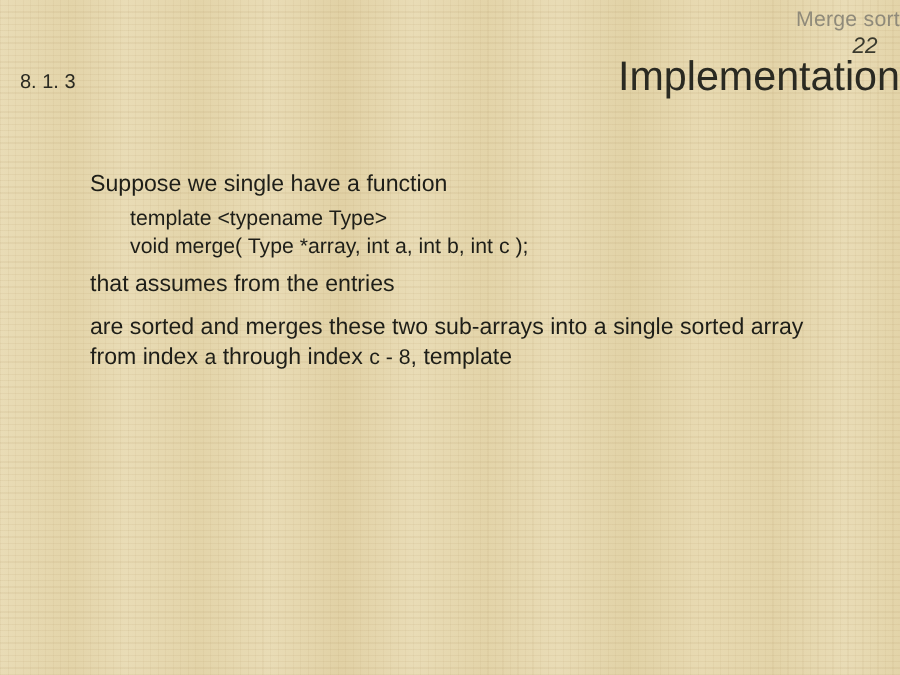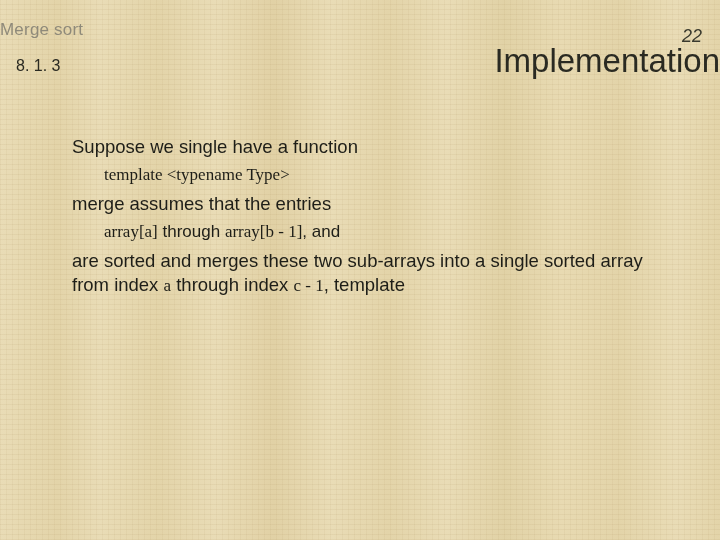--- a/index.html
+++ b/index.html
@@ -27,24 +27,24 @@
         rgba(0,0,0,0) 1px,
         rgba(0,0,0,0) 5px),
       linear-gradient(90deg,
         #e9dcb6 0%, #e3d4a9 8%, #e9dcb6 14%,
         #e3d4a9 22%, #e9dcb6 30%, #e1d1a5 38%,
         #e9dcb6 46%, #e3d4a9 54%, #e9dcb6 62%,
         #e1d2a6 70%, #e8dab2 78%, #e3d4a9 86%,
         #e9dcb6 94%, #e3d4a9 100%);
   }
   .header {
-    text-align: left;
+    text-align: right;
     color: #8f8a7a;
     font-size: 17px;
-    padding-top: 20px;
+    padding-top: 6px;
     letter-spacing: 0.2px;
   }
   .page-num {
     position: absolute;
     top: 26px;
     right: 18px;
     font-size: 18px;
     color: #3a3a2e;
     font-style: italic;
   }
@@ -76,21 +76,21 @@
   }
   .body p { margin: 0 0 4px 0; }
   .indent {
     margin-left: 32px;
     font-size: 17px;
     line-height: 1.32;
     padding: 1px 0 6px 0;
   }
   .indent .row { display: block; }
   code, .mono {
-    font-family: Liberation Serif, serif;
+    font-family: Liberation Sans, sans-serif;
     font-size: 17px;
   }
   .blk2 { margin-top: 2px; }
   .para2 { margin-top: 2px; }
 </style>
 </head>
 <body>
 
 <div class="slide">
 
@@ -101,28 +101,26 @@
   <div class="section-num">8. 1. 3</div>
 
   <div class="title">Implementation</div>
 
   <div class="body">
 
     <p>Suppose we single have a function</p>
 
     <div class="indent">
       <span class="row"><code>template &lt;typename Type&gt;</code></span>
+      <span class="row"><code>void merge( Type *array, int a, int b, int c );</code></span>
     </div>
 
-    <p class="blk2">merge assumes that the entries</p>
+    <p class="blk2">that assumes from the entries</p>
 
     <div class="indent">
-      <span class="row">
-        <code>array[a]</code><span> through </span><code>array[b - 1]</code><span>, and</span>
-      </span>
     </div>
 
     <p class="para2">
-      <span>are sorted and merges these two sub-arrays into a single sorted array from index </span><code>a</code><span> through index </span><code>c - 1</code><span>, template</span>
+      <span>are sorted and merges these two sub-arrays into a single sorted array from index </span><code>a</code><span> through index </span><code>c - 8</code><span>, template</span>
     </p>
 
   </div>
 </div>
 
 </body></html>

